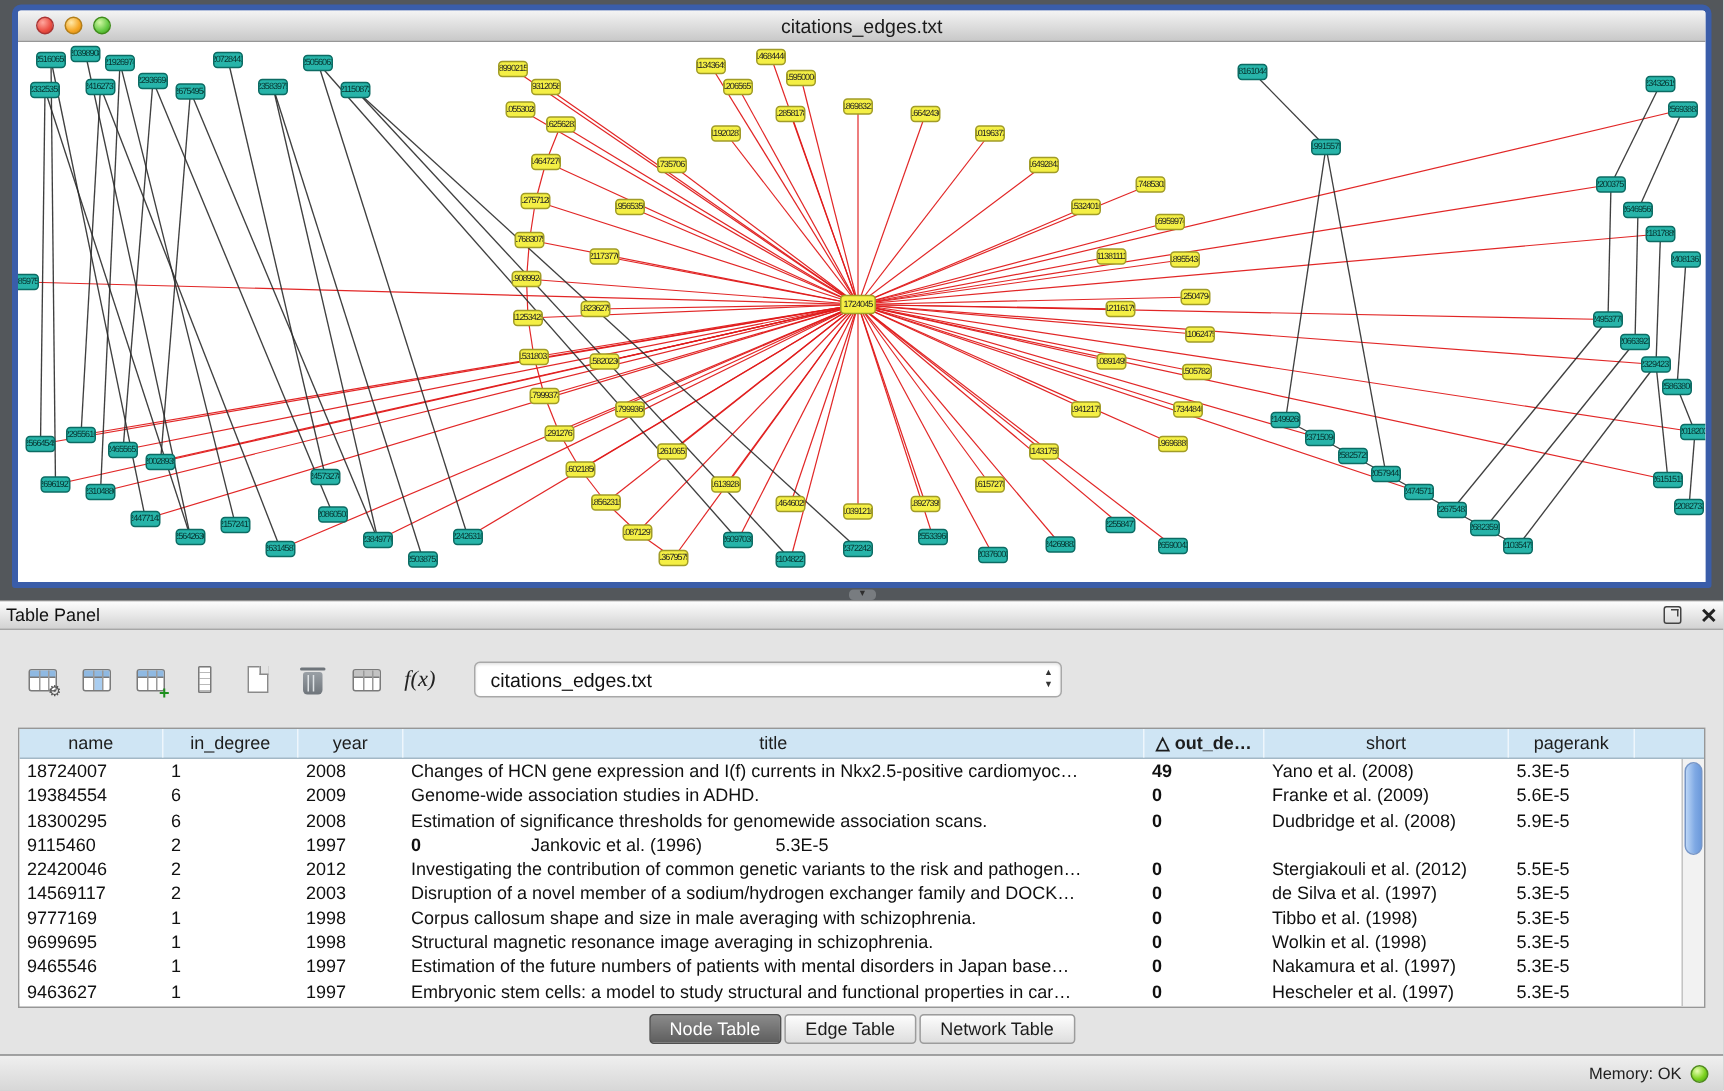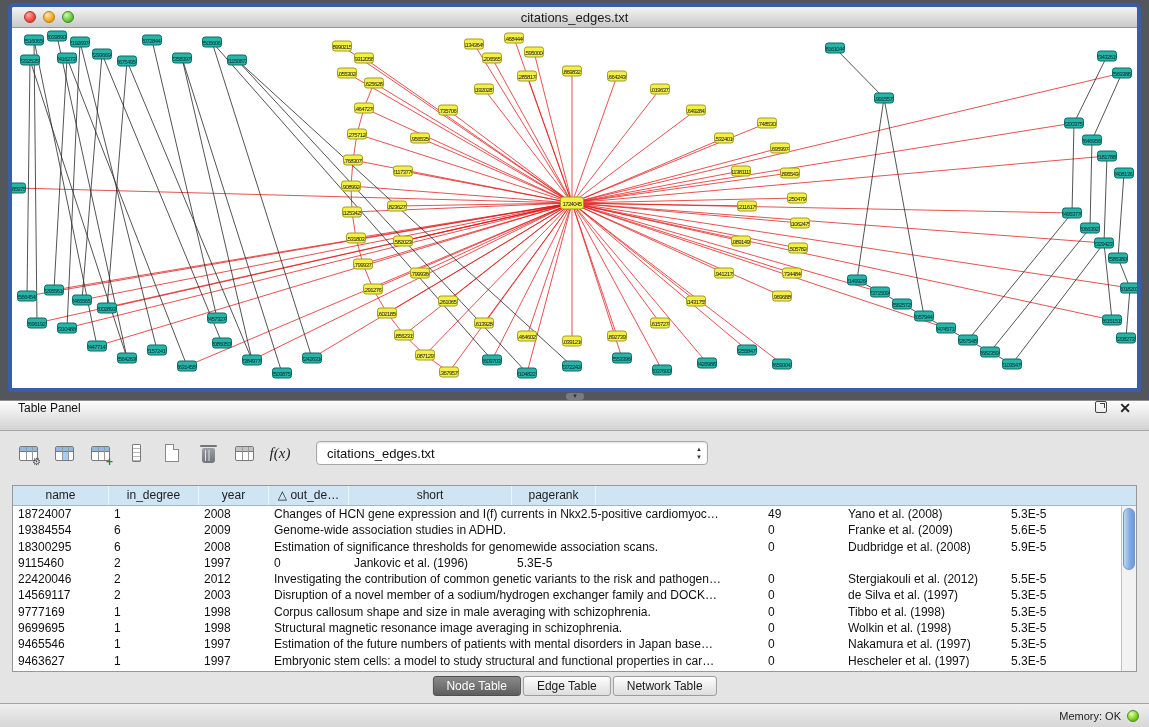--- a/index.html
+++ b/index.html
@@ -28,22 +28,22 @@
   .node.nt { background:#27b4a9; border:1px solid #0c6b63; color:#06322e; }
   .node.hub { width:24px; height:13px; z-index:5; }
 
   
   .split-grip { position:absolute; left:566px; top:393px; width:18px; height:7px; background:#787c80;
     border-radius:3px; color:#2e2e2e; font-size:7px; line-height:6px; text-align:center; cursor:row-resize; }
 
   
   .table-panel { position:absolute; left:0; top:400px; width:1149px; bottom:24px; background:#e4e4e4;
     border-top:1px solid #8e8e8e; }
-  .panel-header { height:30px; background:linear-gradient(#fdfdfd,#d2d2d2); border-bottom:1px solid #a6a6a6;
-    display:flex; align-items:flex-start; padding:0 18px; font-size:12px; color:#111; }
+  .panel-header { height:19px; background:linear-gradient(#fdfdfd,#d2d2d2); border-bottom:1px solid #a6a6a6;
+    display:flex; align-items:center; padding:0 4px; font-size:12px; color:#111; }
   .panel-header .spacer { flex:1; }
   .float-icon { width:12px; height:12px; border:1.5px solid #444; border-radius:2px; position:relative; margin-right:12px; cursor:pointer; }
   .float-icon::after { content:""; position:absolute; right:1px; top:1px; width:4px; height:4px; border-top:1.5px solid #444; border-right:1.5px solid #444; }
   .close-x { font-size:14px; font-weight:bold; color:#222; cursor:pointer; line-height:1; }
 
   
   .panel-toolbar { position:absolute; left:14px; top:38px; display:flex; align-items:center; gap:8px; }
   .tool-btn { width:28px; height:28px; display:flex; align-items:center; justify-content:center; border-radius:4px; cursor:pointer; position:relative; }
   .mini-table { width:19px; height:15px; background:#fff; border:1px solid #7a7a7a; border-radius:2px; position:relative; }
   .mini-table::before { content:""; position:absolute; left:0; right:0; top:0; height:4px; background:#8fb9e2; border-bottom:1px solid #7a7a7a; }
@@ -69,21 +69,21 @@
 
   
   .data-table { position:absolute; left:12px; top:84px; width:1125px; height:187px; background:#fff;
     border:1px solid #979797; overflow:hidden; }
   .thead { display:flex; height:20px; background:#cfe5f4; border-bottom:1px solid #a3b8c6; }
   .th { font-size:12px; color:#1d1d1d; text-align:center; line-height:19px; border-right:1px solid #eef6fc;
     overflow:hidden; white-space:nowrap; cursor:pointer; }
   .trow { display:flex; height:16.3px; background:#fff; cursor:default; }
   .td { font-size:12px; color:#101010; line-height:16px; padding-left:5px; overflow:hidden; white-space:nowrap;
     text-overflow:ellipsis; }
-  .c0{width:96px;} .c1{width:90px;} .c2{width:70px;} .c3{width:494px;} .c4{width:80px;} .c5{width:163px; } .c6{width:84px;}
+  .c0{width:96px;} .c1{width:90px;} .c2{width:70px;} .c3{width:494px;} .c4{width:80px;font-weight:bold;} .c5{width:163px; } .c6{width:84px;}
   .vscroll { position:absolute; right:0; top:20px; bottom:0; width:15px; background:#f2f2f2; border-left:1px solid #c4c4c4; }
   .vthumb { position:absolute; left:1px; top:2px; width:12px; height:62px; border-radius:6px;
     background:linear-gradient(90deg,#bcd6f6,#7fa9e4 60%,#6d9adb); border:1px solid #7696c8; cursor:grab; }
 
   
   .table-tabs { position:absolute; left:50%; transform:translateX(-50%); bottom:7px; display:flex; gap:2px; }
   .ttab { height:20px; padding:0 13px; font-size:12px; line-height:19px; color:#1c1c1c; cursor:pointer;
     background:linear-gradient(#fdfdfd,#dedede); border:1px solid #9c9c9c; border-radius:3px; }
   .ttab.selected { background:linear-gradient(#8a8a8a,#5e5e5e); color:#fff; border-color:#4f4f4f; }
 
@@ -410,20 +410,21 @@
         <span>citations_edges.txt</span>
         <span class="arrows">▲<br>▼</span>
       </div>
     </div>
 
     <div class="data-table">
       <div class="thead" id="thead">
           <div class="th c0">name</div>
           <div class="th c1">in_degree</div>
           <div class="th c2">year</div>
+          <div class="th c3">title</div>
           <div class="th c4">△ out_de…</div>
           <div class="th c5">short</div>
           <div class="th c6">pagerank</div>
         </div>
       <div id="tbody">
           <div class="trow">
             <div class="td c0">18724007</div>
             <div class="td c1">1</div>
             <div class="td c2">2008</div>
             <div class="td c3">Changes of HCN gene expression and I(f) currents in Nkx2.5-positive cardiomyoc…</div>

